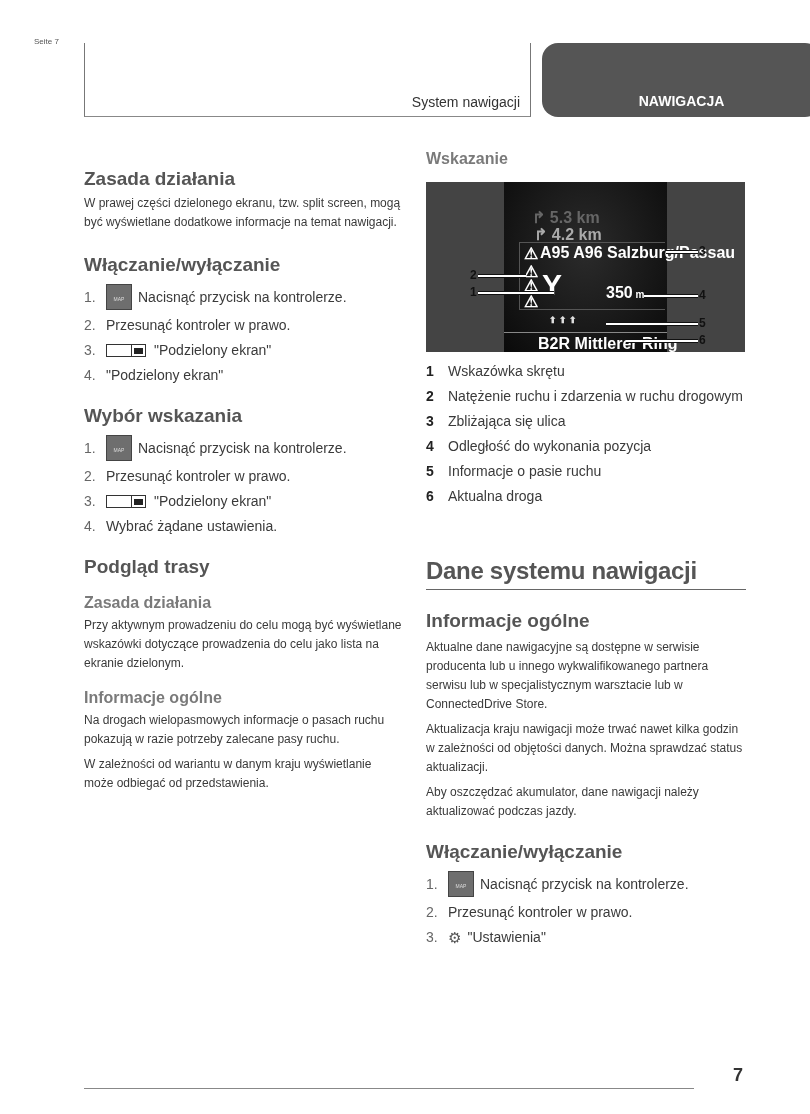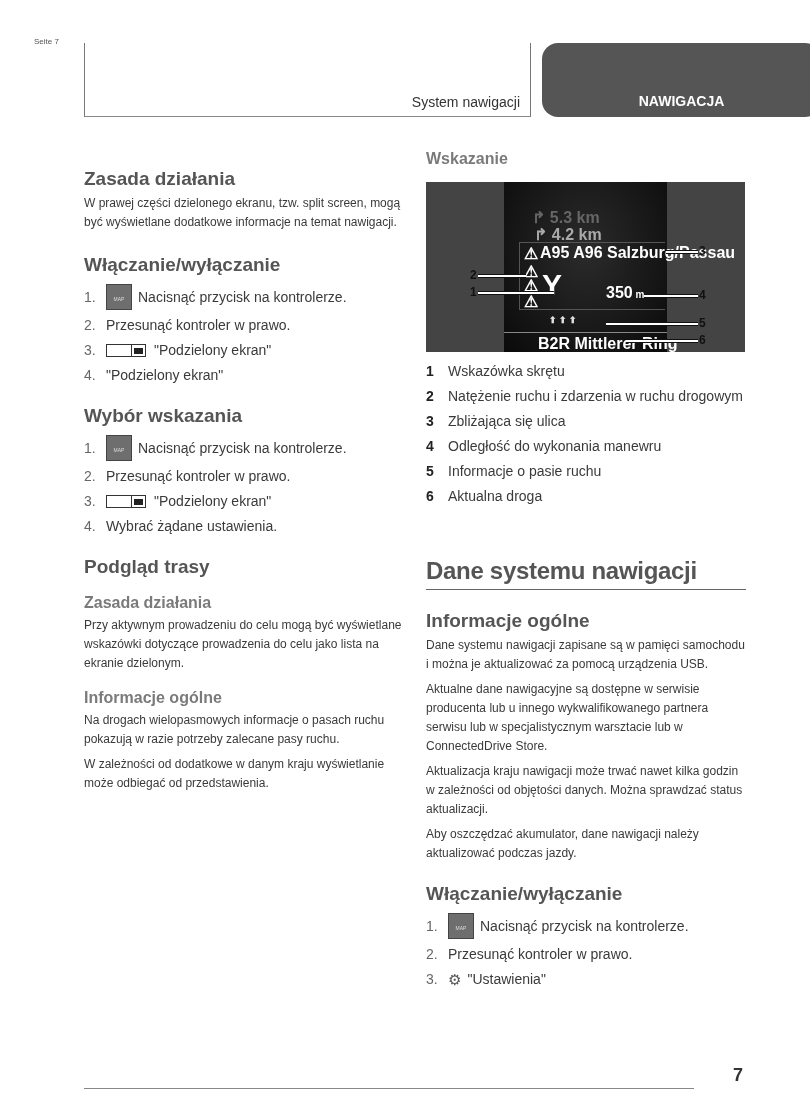--- a/index.html
+++ b/index.html
@@ -95,21 +95,21 @@
   <div class="step">
     <span class="num">4.</span>
     <span>Wybrać żądane ustawienia.</span>
   </div>
 
   <h2 class="h2" style="margin-top:20px;">Podgląd trasy</h2>
   <h3 class="h3" style="margin-top:16px;">Zasada działania</h3>
   <p class="p" style="margin-top:4px;">Przy aktywnym prowadzeniu do celu mogą być wyświetlane wskazówki dotyczące prowadzenia do celu jako lista na ekranie dzielonym.</p>
   <h3 class="h3" style="margin-top:16px;">Informacje ogólne</h3>
   <p class="p" style="margin-top:4px;">Na drogach wielopasmowych informacje o pasach ruchu pokazują w razie potrzeby zalecane pasy ruchu.</p>
-  <p class="p" style="margin-top:6px;">W zależności od dodatkowe w danym kraju wyświetlanie może odbiegać od przedstawienia.</p>
+  <p class="p" style="margin-top:6px;">W zależności od wariantu w danym kraju wyświetlanie może odbiegać od przedstawienia.</p>
 </div>
 
 <div class="abs col" style="left:426px; top:130px;">
   <h3 class="h3">Wskazanie</h3>
 </div>
 
 <div class="abs navimg">
   <div class="navscreen">
     <div class="navtxt navdim" style="left:28px; top:26px;"><span>↱</span> <span>5.3 km</span></div>
     <div class="navtxt" style="left:30px; top:43px; color:#aaa;"><span>↱</span> <span>4.2 km</span></div>
@@ -148,36 +148,35 @@
   <div class="legend-row">
       <span class="n">2</span>
       <span>Natężenie ruchu i zdarzenia w ruchu drogowym</span>
     </div>
   <div class="legend-row">
       <span class="n">3</span>
       <span>Zbliżająca się ulica</span>
     </div>
   <div class="legend-row">
       <span class="n">4</span>
-      <span>Odległość do wykonania manewru</span>
+      <span>Odległość do wykonania pozycja</span>
     </div>
   <div class="legend-row">
       <span class="n">5</span>
       <span>Informacje o pasie ruchu</span>
     </div>
   <div class="legend-row">
       <span class="n">6</span>
       <span>Aktualna droga</span>
     </div>
 </div>
 
 <div class="abs col" style="left:426px; top:537px;">
   <h1 class="h1">Dane systemu nawigacji</h1>
   <h2 class="h2" style="margin-top:20px;">Informacje ogólne</h2>
-  <p class="p" style="margin-top:4px;">Dane systemu nawigacji zapisane są w pamięci samochodu i można je aktualizować za pomocą urządzenia USB.</p>
   <p class="p" style="margin-top:6px;">Aktualne dane nawigacyjne są dostępne w serwisie producenta lub u innego wykwalifikowanego partnera serwisu lub w specjalistycznym warsztacie lub w ConnectedDrive Store.</p>
   <p class="p" style="margin-top:6px;">Aktualizacja kraju nawigacji może trwać nawet kilka godzin w zależności od objętości danych. Można sprawdzać status aktualizacji.</p>
   <p class="p" style="margin-top:6px;">Aby oszczędzać akumulator, dane nawigacji należy aktualizować podczas jazdy.</p>
 
   <h2 class="h2" style="margin-top:20px; margin-bottom:8px;">Włączanie/wyłączanie</h2>
   <div class="step">
     <span class="num">1.</span>
     <span class="mapbtn">MAP</span>
     <span>Nacisnąć przycisk na kontrolerze.</span>
   </div>

